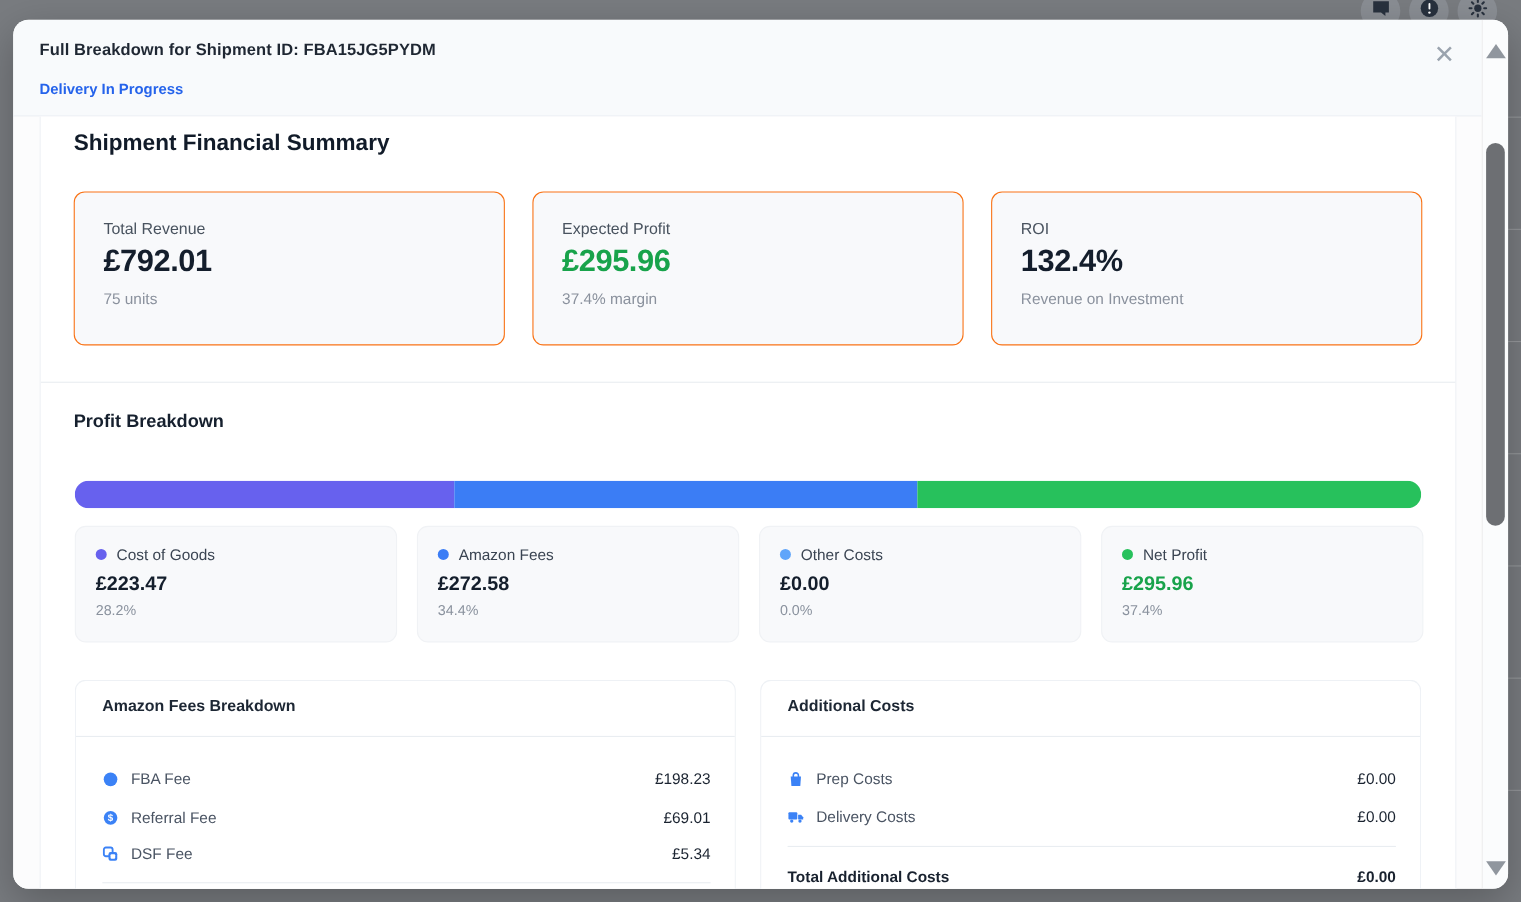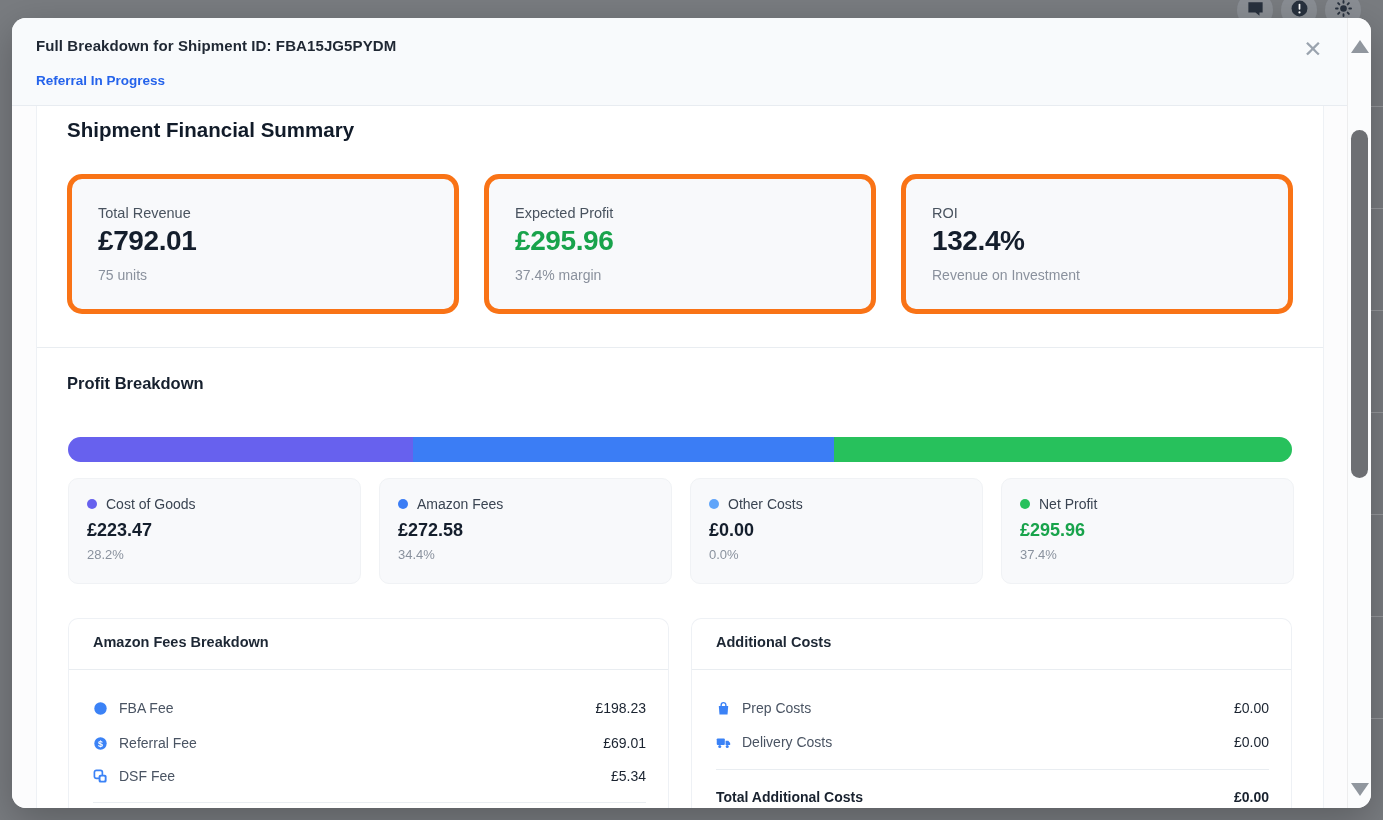--- a/index.html
+++ b/index.html
@@ -30,21 +30,21 @@
                justify-content:center; cursor:pointer; line-height:1; }
 
   .modal-body { position:absolute; left:0; top:88px; width:1335px; height:702px; background:#fcfcfd; }
 
   .content-card { position:absolute; left:24px; top:0; width:1288px; height:702px; background:#ffffff;
                   border-left:1px solid #eef1f5; border-right:1px solid #eef1f5; overflow:hidden; }
 
   .h-summary { position:absolute; left:30px; top:12px; font-size:20.5px; font-weight:700; color:#111b29; }
 
   .sum-card { position:absolute; top:68px; width:392px; height:140px; background:#f8f9fb;
-              border:5px solid #f97316; border-radius:15px; padding:26px; }
+              border:1px solid #f97316; border-radius:10px; padding:26px; }
   .sum-label { font-size:14.5px; color:#49535f; }
   .sum-value { margin-top:4px; font-size:28px; font-weight:700; color:#141e2c; letter-spacing:-0.4px; }
   .sum-value.green { color:#18a34b; }
   .sum-sub { margin-top:10px; font-size:14px; color:#8a919d; }
 
   .section-divider { position:absolute; left:0; top:241px; width:1288px; height:1px; background:#e9edf1; }
 
   .h-profit { position:absolute; left:30px; top:268px; font-size:16.5px; font-weight:700; color:#16202e; }
 
   .stack-bar { position:absolute; left:31px; top:331px; width:1224px; height:25px; border-radius:13px;
@@ -122,21 +122,21 @@
     <div class="strip-line" style="top:412px;"></div>
     <div class="strip-line" style="top:514px;"></div>
     <div class="strip-line" style="top:616px;"></div>
     <div class="strip-line" style="top:718px;"></div>
   </div>
 
   <div class="modal">
 
     <div class="modal-header">
       <div class="modal-title">Full Breakdown for Shipment ID: FBA15JG5PYDM</div>
-      <div class="status-link">Referral In Progress</div>
+      <div class="status-link">Delivery In Progress</div>
       <div class="close-btn">
         <span>✕</span>
       </div>
     </div>
 
     <div class="modal-body">
       <div class="content-card">
 
         <div class="h-summary">Shipment Financial Summary</div>
 

